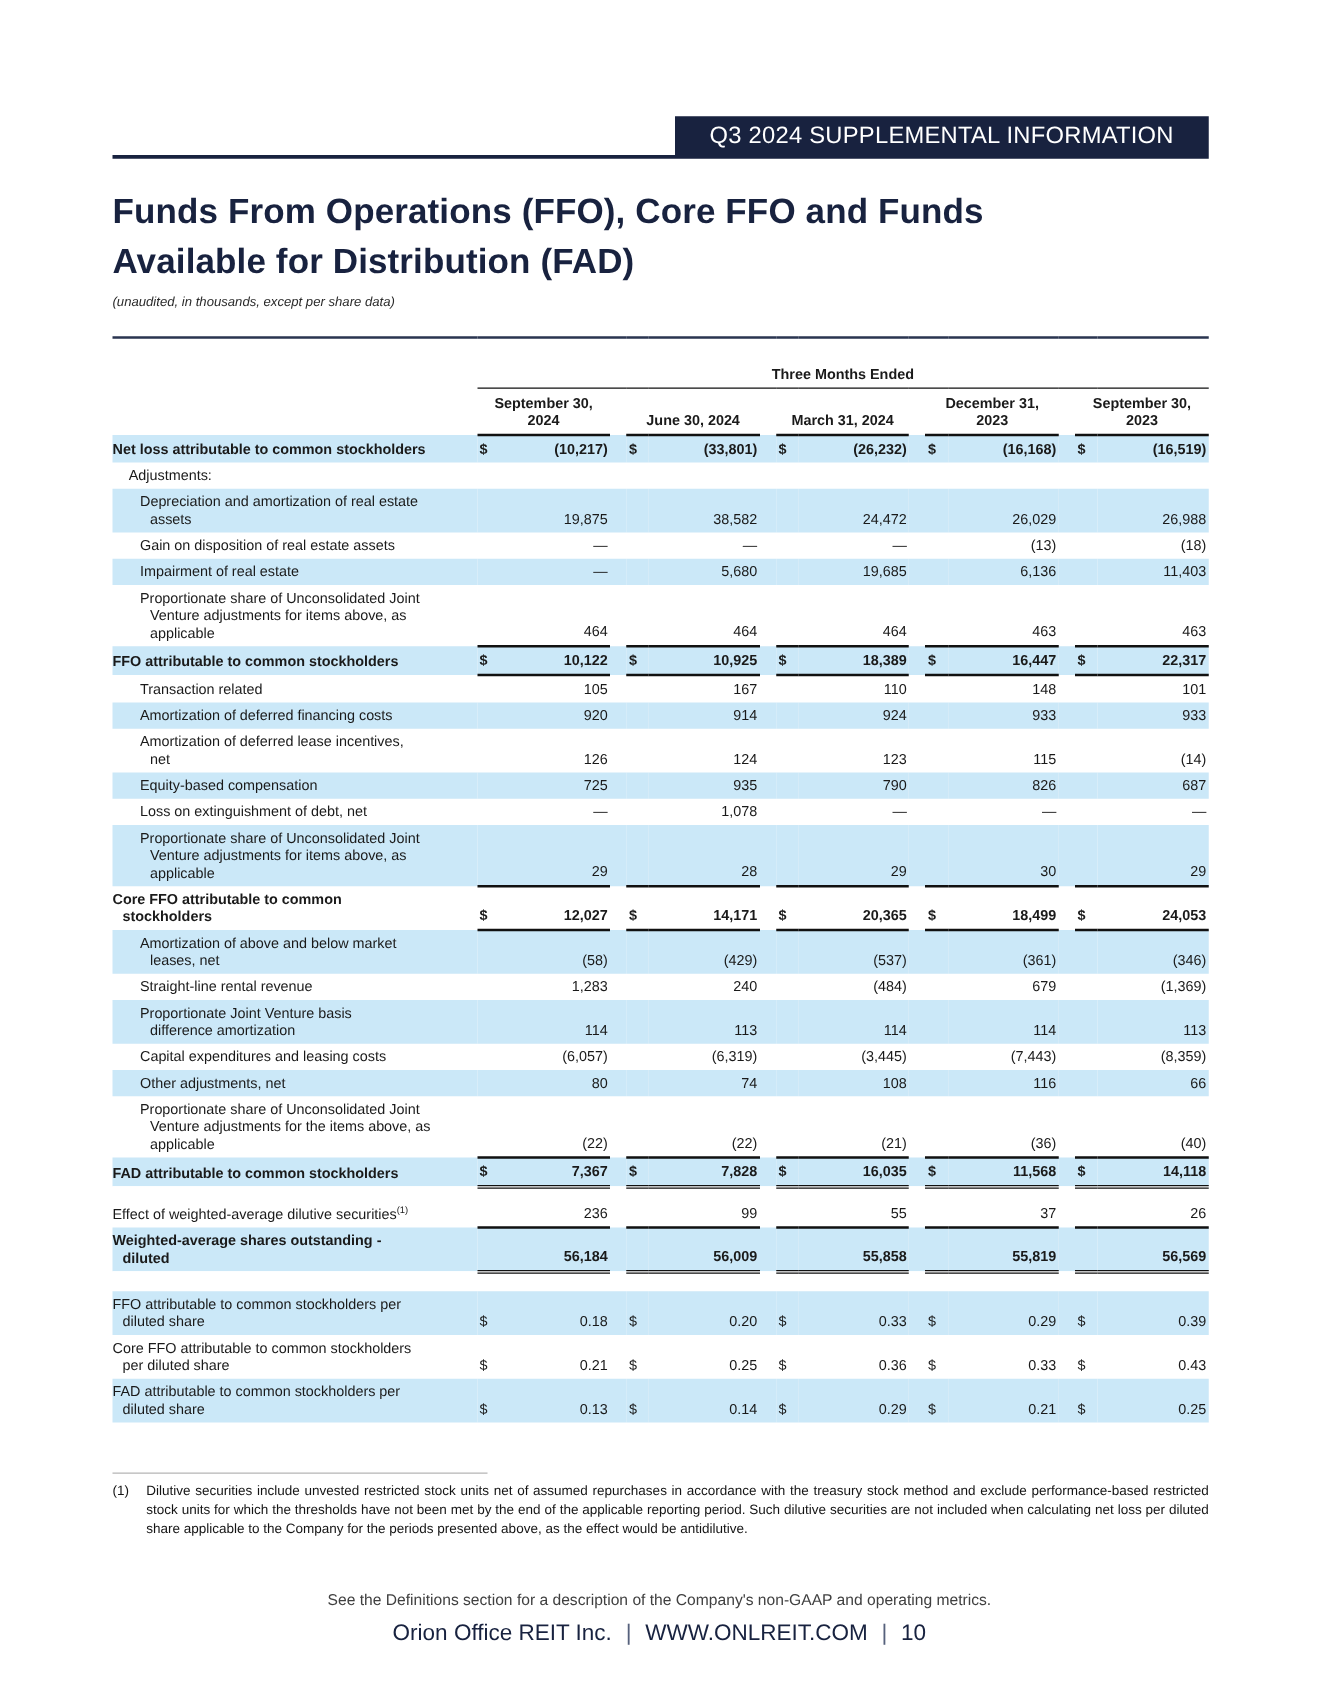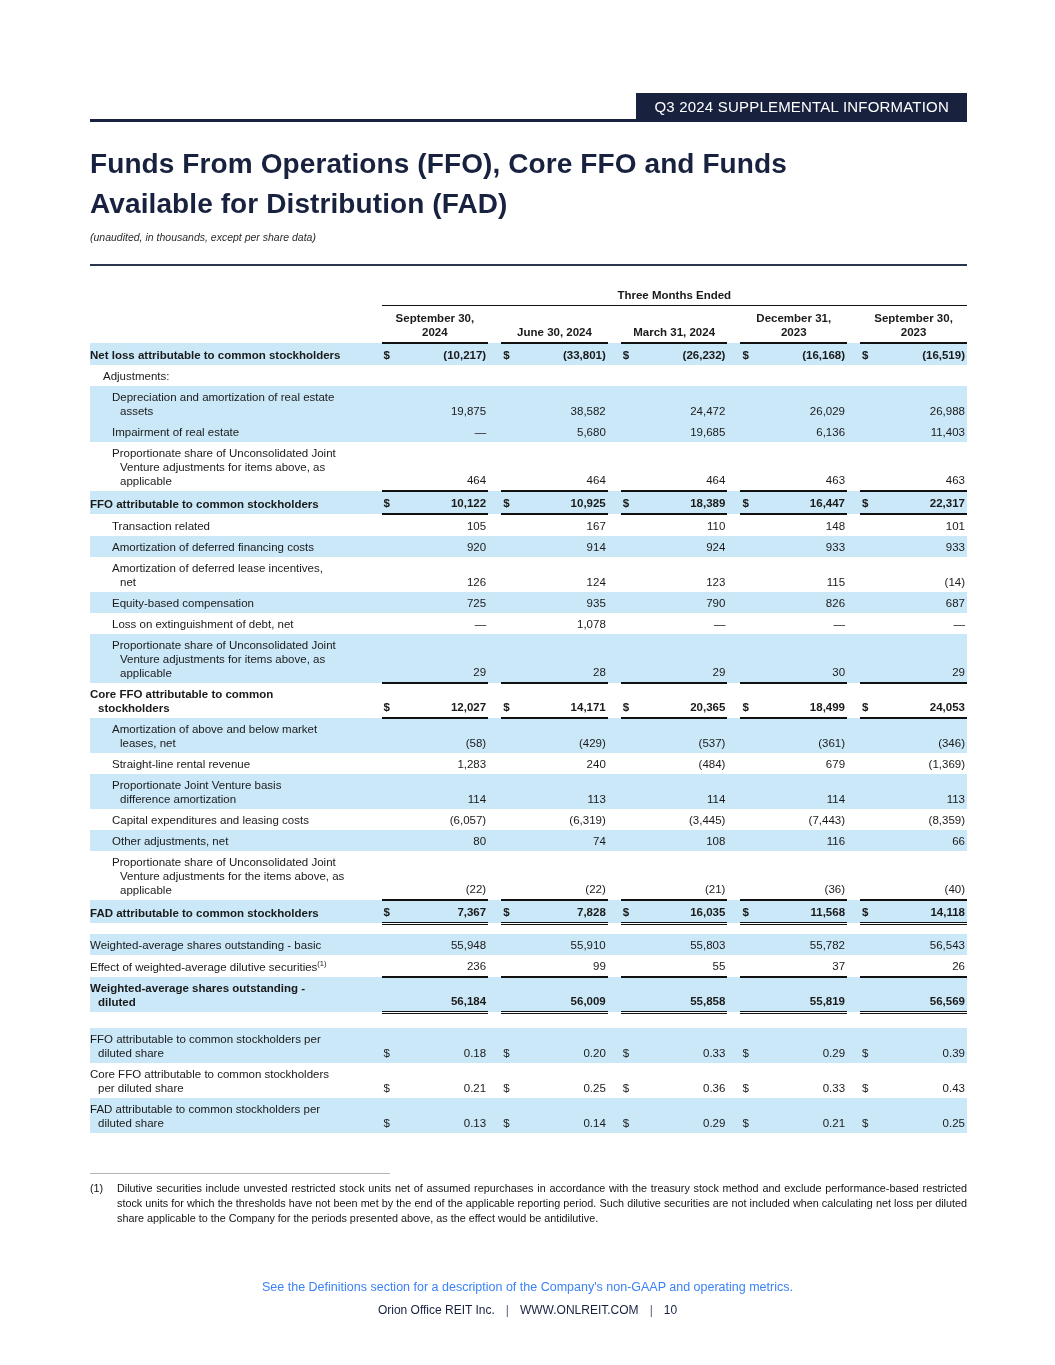--- a/index.html
+++ b/index.html
@@ -10,22 +10,22 @@
     background:#fff; overflow:hidden;
   }
   
   .masthead {
     margin:93px 88px 0 90px;
     display:flex; justify-content:flex-end;
     border-bottom:3px solid var(--navy);
   }
   .badge {
     background:var(--navy); color:#fff;
-    font-size:15px; letter-spacing:.2px;
-    padding:5px 18px 4px;
+    font-size:19px; letter-spacing:.2px;
+    padding:5px 28px 4px;
     white-space:nowrap;
   }
   
   .title {
     margin:22px 90px 0; max-width:795px;
     color:var(--navy); font-size:28px; font-weight:bold; line-height:1.42;
     letter-spacing:.1px;
   }
   .subtitle {
     margin:7px 90px 0; font-style:italic; font-size:10.5px; color:#2a2a2a;
@@ -70,23 +70,23 @@
     margin:40px 0 7px 90px; width:300px; border-top:1px solid #b5b5b5;
   }
   .footnote {
     margin:0 88px 0 90px; display:flex; gap:9px;
     font-size:10.8px; line-height:1.4; color:#141414;
   }
   .footnote .marker { flex:0 0 18px; }
   .footnote .fn-text { flex:1; text-align:justify; }
   
   .footer { position:absolute; left:0; right:0; bottom:48px; text-align:center; }
-  .definitions-note { font-size:12.5px; color:#3b82f6; }
+  .definitions-note { font-size:12.5px; color:#404040; }
   .site-line {
-    margin-top:9px; font-size:12px; color:var(--navy);
+    margin-top:9px; font-size:18px; color:var(--navy);
   }
   .site-line .pipe { margin:0 11px; color:#5a6residue480; color:#56617c; }
 </style>
 </head>
 <body>
 
 <div class="page">
 
   <div class="masthead">
     <div class="badge">Q3 2024 SUPPLEMENTAL INFORMATION</div>
@@ -172,20 +172,39 @@
           <td class="gap"></td>
           <td class="sym"></td>
           <td class="num">24,472</td>
           <td class="gap"></td>
           <td class="sym"></td>
           <td class="num">26,029</td>
           <td class="gap"></td>
           <td class="sym"></td>
           <td class="num">26,988</td>
         </tr>
+        <tr>
+          <td class="lbl ind-2">
+            <span class="txt">Gain on disposition of real estate assets</span>
+          </td>
+          <td class="sym"></td>
+          <td class="num">—</td>
+          <td class="gap"></td>
+          <td class="sym"></td>
+          <td class="num">—</td>
+          <td class="gap"></td>
+          <td class="sym"></td>
+          <td class="num">—</td>
+          <td class="gap"></td>
+          <td class="sym"></td>
+          <td class="num">(13)</td>
+          <td class="gap"></td>
+          <td class="sym"></td>
+          <td class="num">(18)</td>
+        </tr>
         <tr class="stripe ">
           <td class="lbl ind-2">
             <span class="txt">Impairment of real estate</span>
           </td>
           <td class="sym"></td>
           <td class="num">—</td>
           <td class="gap"></td>
           <td class="sym"></td>
           <td class="num">5,680</td>
           <td class="gap"></td>
@@ -507,39 +526,20 @@
           <td class="num">16,035</td>
           <td class="gap"></td>
           <td class="sym">$</td>
           <td class="num">11,568</td>
           <td class="gap"></td>
           <td class="sym">$</td>
           <td class="num">14,118</td>
         </tr>
         <tr class="gap-row">
           <td colspan="15"></td>
-        </tr>
-        <tr class="stripe ">
-          <td class="lbl ind-0">
-            <span class="txt">Weighted-average shares outstanding - basic</span>
-          </td>
-          <td class="sym"></td>
-          <td class="num">55,948</td>
-          <td class="gap"></td>
-          <td class="sym"></td>
-          <td class="num">55,910</td>
-          <td class="gap"></td>
-          <td class="sym"></td>
-          <td class="num">55,803</td>
-          <td class="gap"></td>
-          <td class="sym"></td>
-          <td class="num">55,782</td>
-          <td class="gap"></td>
-          <td class="sym"></td>
-          <td class="num">56,543</td>
         </tr>
         <tr class="b-single">
           <td class="lbl ind-0">
             <span class="txt">Effect of weighted-average dilutive securities<sup class="fn-ref">(1)</sup></span>
           </td>
           <td class="sym"></td>
           <td class="num">236</td>
           <td class="gap"></td>
           <td class="sym"></td>
           <td class="num">99</td>

